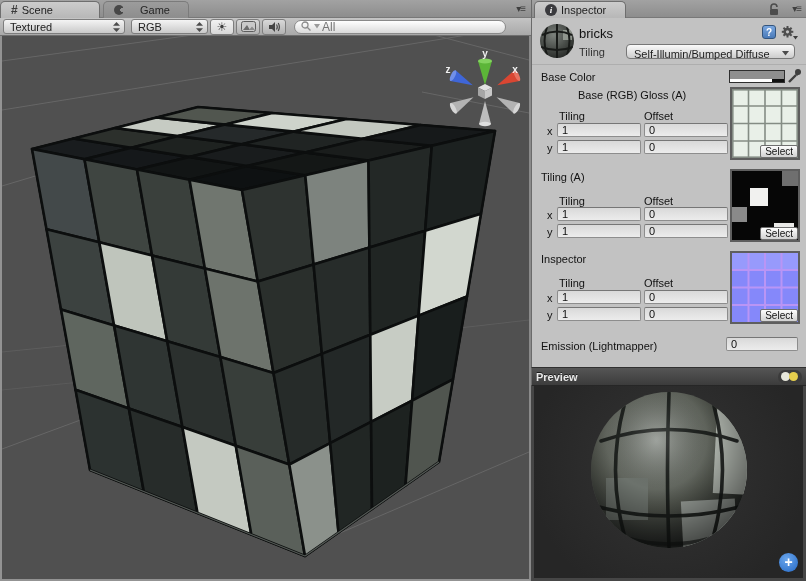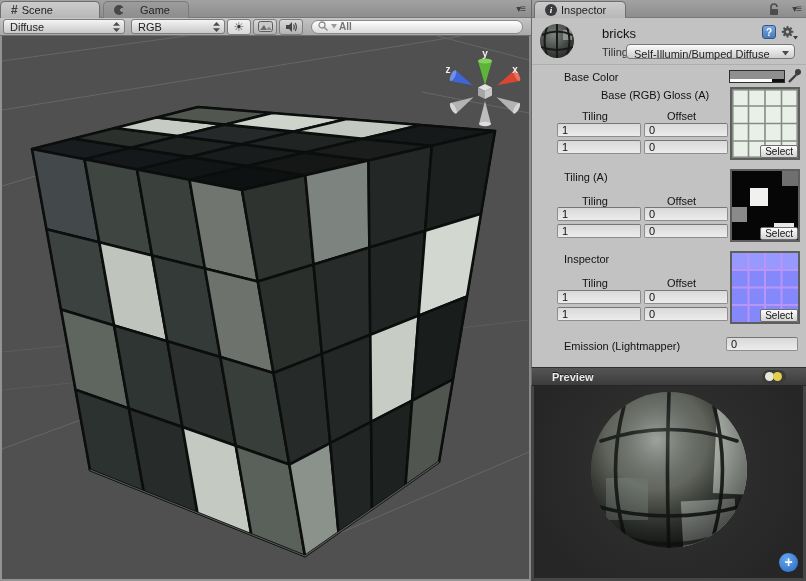--- a/index.html
+++ b/index.html
@@ -25,40 +25,40 @@
   .menu-ic { position:absolute; top:3px; font-size:10px; color:#3f3f3f; letter-spacing:-1px; }
   .lock-ic { position:absolute; top:3px; }
 
   
   .toolbar { position:absolute; top:18px; left:0; width:531px; height:18px;
              background:linear-gradient(#c4c4c4,#a9a9a9); border-bottom:1px solid #6f6f6f;
              display:flex; align-items:center; }
   .dd { height:15px; border:1px solid #7d7d7d; border-radius:3px; background:linear-gradient(#f4f4f4,#c9c9c9);
         display:flex; align-items:center; justify-content:space-between; padding:0 4px 0 6px; font-size:11px; color:#222; }
   .dd-textured { width:122px; margin-left:3px; }
-  .dd-rgb { width:94px; margin-left:6px; }
+  .dd-rgb { width:77px; margin-left:6px; }
   .tbtn { width:24px; height:16px; margin-left:2px; border:1px solid #7e7e7e; border-radius:3px;
           background:linear-gradient(#d9d9d9,#b2b2b2); display:flex; align-items:center; justify-content:center; }
   .tbtn.on { background:linear-gradient(#f2f2f2,#d8d8d8); }
   .sun { font-size:12px; color:#3e3e3e; line-height:1; }
   .search { width:212px; height:14px; margin-left:8px; border:1px solid #8a8a8a; border-radius:8px;
             background:linear-gradient(#ffffff,#dadada); display:flex; align-items:center; padding:0 6px; gap:2px; }
-  .search input { border:none; outline:none; background:transparent; font-size:10px; color:#555; width:160px;
-                  font-family:"Liberation Sans", sans-serif;font-weight:bold; }
+  .search input { border:none; outline:none; background:transparent; font-size:12px; color:#555; width:160px;
+                  font-family:"Liberation Sans", sans-serif; }
 
   
   .viewport { position:absolute; top:36px; left:0; width:531px; height:545px; background:#505050;
               border-left:2px solid #939393; border-bottom:2px solid #939393; border-right:2px solid #8a8a8a; }
   .viewport svg { display:block; }
 
   
   .insp-body { position:absolute; top:18px; left:531px; width:275px; height:349px; background:#c2c2c2;
                border-left:1px solid #6a6a6a; }
   .insp-body .abs { position:absolute; }
-  .lbl { position:absolute; color:#121212;margin-left:23px; }
+  .lbl { position:absolute; color:#121212; }
   .mat-name { font-size:13px; }
   .shader-dd { position:absolute; height:15px; border:1px solid #777; border-radius:4px;
                background:linear-gradient(#fafafa,#cdcdcd); display:flex; align-items:center;
                justify-content:space-between; padding:4px 5px 0 7px; font-size:11px; color:#1d1d1d; }
   .sep { position:absolute; left:0; width:275px; height:1px; background:#aeaeae; }
   .nfield { position:absolute; height:14px; border:1px solid #8d8d8d; border-top-color:#767676; border-radius:2px;
             background:linear-gradient(#d9d9d9,#ececec); font:11px "Liberation Sans", sans-serif;
             color:#111; padding:0 0 0 4px; outline:none; }
   .thumb { position:absolute; width:70px; height:73px; border:2px solid #5e5e5e; background:#000; }
   .select-btn { position:absolute; right:0; bottom:0; height:13px; padding:0 4px;
@@ -66,21 +66,21 @@
                 font:10px "Liberation Sans", sans-serif; color:#111; line-height:11px; }
   .swatch { position:absolute; width:56px; height:13px; border:1px solid #2e2e2e; background:#8f8f8f; }
   .swatch .alpha { position:absolute; left:0; right:0; bottom:0; height:3px;
                    background:linear-gradient(to right,#fff 0 77%,#101010 77% 100%); }
   .help-ic { position:absolute; width:14px; height:14px; border-radius:3px; background:linear-gradient(#7aa7e0,#4a7ab8);
              border:1px solid #33557e; color:#fff; font-weight:bold; font-size:10px; text-align:center; line-height:13px; }
 
   
   .pv-bar { position:absolute; top:367px; left:531px; width:275px; height:19px;
             background:linear-gradient(#555,#3c3c3c); border-top:1px solid #303030; border-bottom:1px solid #262626;
-            border-left:1px solid #6a6a6a; display:flex; align-items:center; padding:0 20px; gap:5px; }
+            border-left:1px solid #6a6a6a; display:flex; align-items:center; padding:0 4px; gap:5px; }
   .pv-title { color:#e9e9e9; font-weight:bold; font-size:11px; text-shadow:0 -1px 0 #1c1c1c; flex:1; }
   .pv-sphere-btn { width:14px; height:14px; border-radius:50%;
                    background:radial-gradient(circle at 35% 30%, #e3e9f1 0%, #94a1b4 55%, #5c66742 100%, #5c6674 100%); }
   .pv-light-btn { width:24px; height:14px; border-radius:7px; background:#3b3b3b; position:relative; }
   .pv-light-btn i { position:absolute; top:2.5px; width:9px; height:9px; border-radius:50%; }
   .pv-light-btn .l1 { left:3px; background:#e6e6da; }
   .pv-light-btn .l2 { left:11px; background:#e5ce4d; }
   .pv-area { position:absolute; top:386px; left:531px; width:275px; height:195px;
              background:radial-gradient(circle at 50% 42%, #343434 0%, #262626 80%);
              border-left:3px solid #464646; border-right:3px solid #464646; border-bottom:3px solid #464646; }
@@ -100,21 +100,21 @@
     </div>
     <div class="tab inactive" style="left:103px; width:86px;gap:16px;">
       <span class="game-ic"></span>
       <span>Game</span>
     </div>
     <span class="menu-ic" style="right:6px;">▾≡</span>
   </div>
 
   <div class="toolbar">
     <div class="dd dd-textured">
-      <span>Diffuse</span>
+      <span>Textured</span>
       <svg width="7" height="10" viewBox="0 0 7 10">
         <polygon points="3.5,0 7,3.8 0,3.8" fill="#4c4c4c"></polygon>
           <polygon points="0,6.2 7,6.2 3.5,10" fill="#4c4c4c"></polygon>
       </svg>
     </div>
     <div class="dd dd-rgb">
       <span>RGB</span>
       <svg width="7" height="10" viewBox="0 0 7 10">
         <polygon points="3.5,0 7,3.8 0,3.8" fill="#4c4c4c"></polygon>
           <polygon points="0,6.2 7,6.2 3.5,10" fill="#4c4c4c"></polygon>

